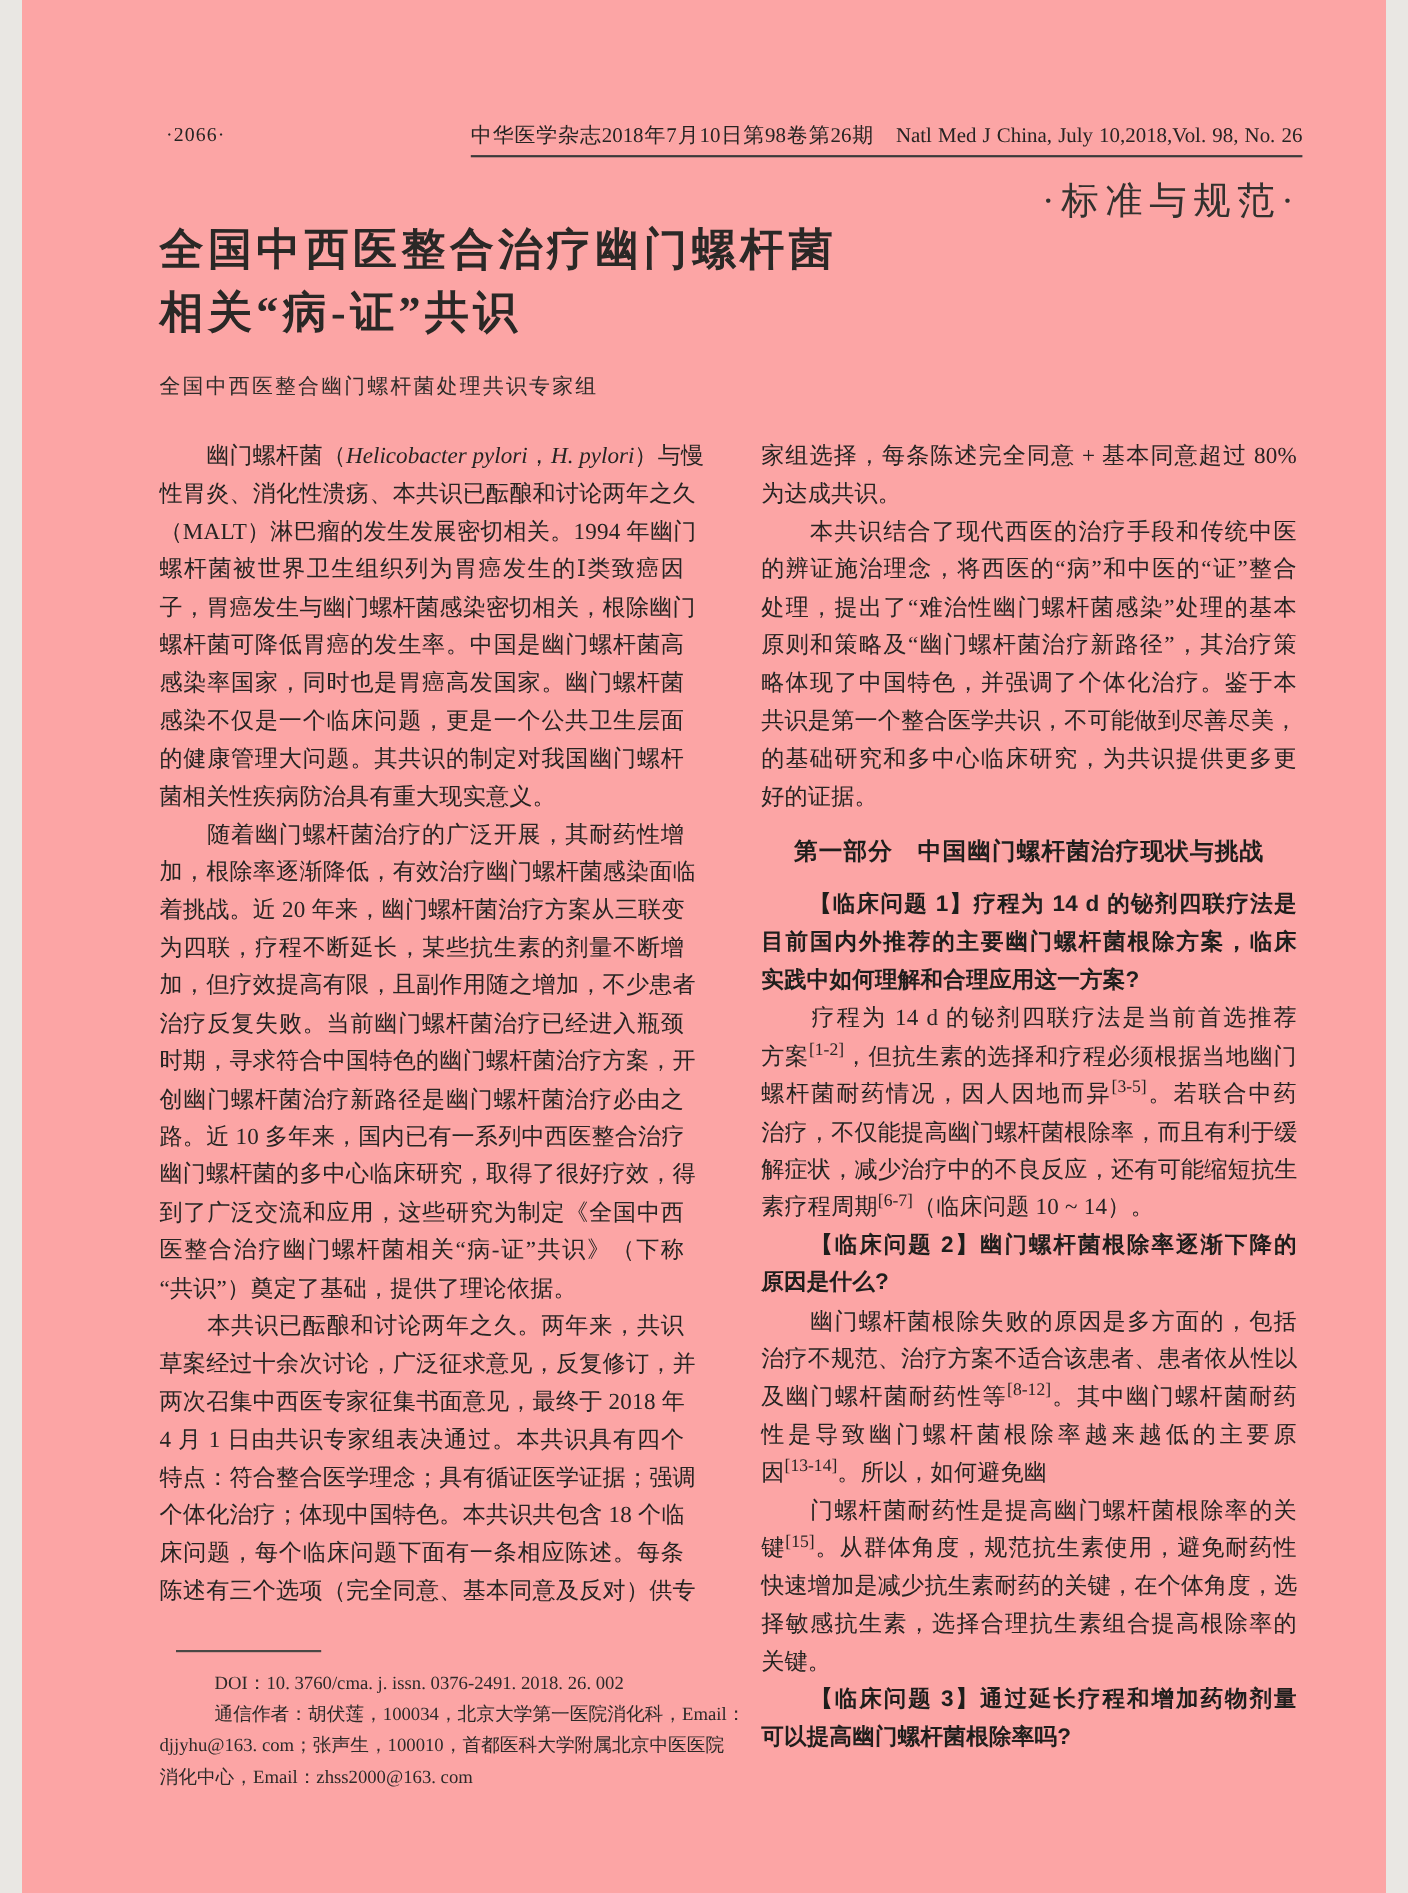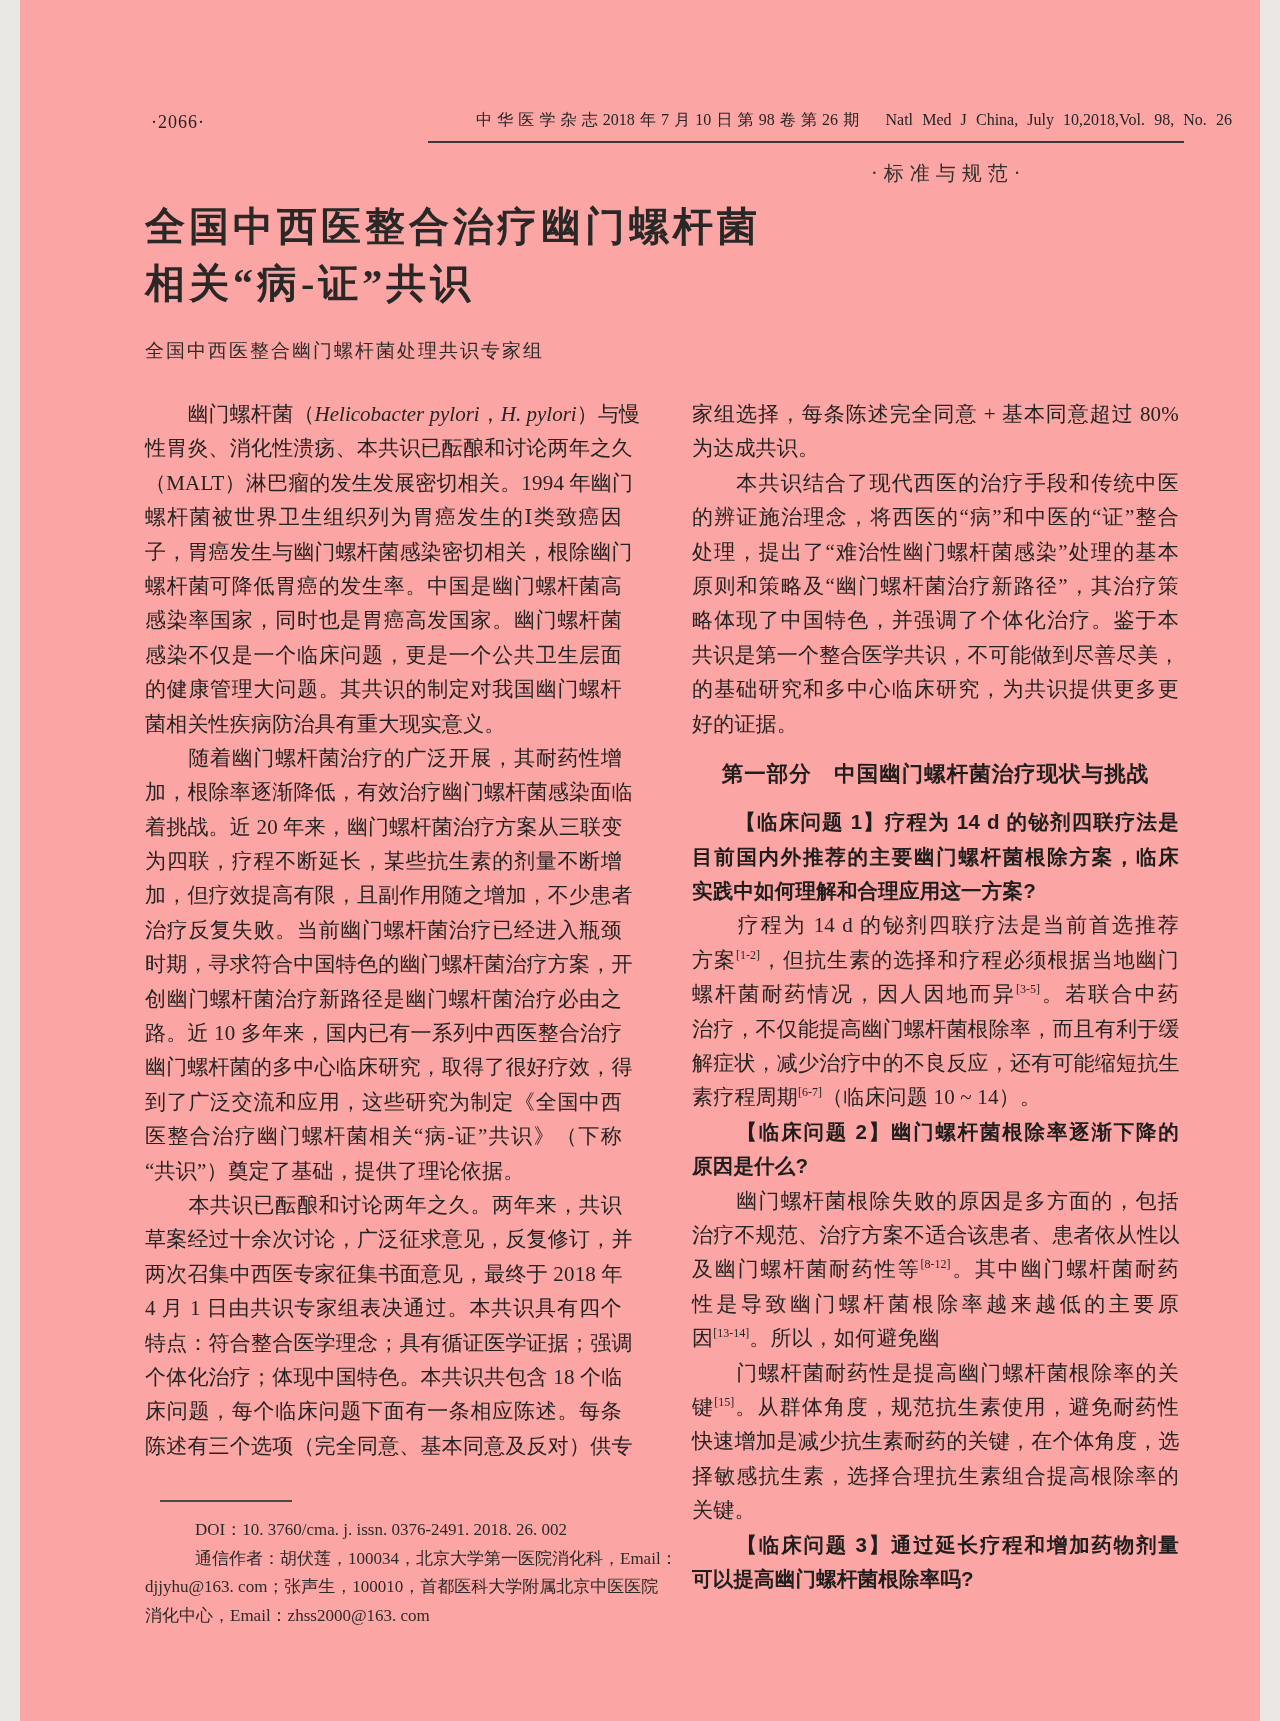--- a/index.html
+++ b/index.html
@@ -12,32 +12,31 @@
     font-family:"Liberation Serif","DejaVu Serif",serif;
     overflow:hidden;
   }
   
   .page-number{
     position:absolute;left:131px;top:112px;
     font-size:18px;letter-spacing:1px;
   }
   .journal-citation{
     position:absolute;left:408px;top:110px;width:756px;
-    font-size:16px;
+    font-size:19px;
     text-align:justify;text-align-last:justify;
     white-space:nowrap;
-    margin-left:48px;
   }
   .header-rule{
     position:absolute;left:408px;top:141px;width:756px;height:2px;
     background:#3a3a3a;
   }
   .section-label{
-    position:absolute;left:851px;top:160px;width:345px;
-    font-size:20px;letter-spacing:6px;
+    position:absolute;left:817px;top:160px;width:345px;
+    font-size:34px;letter-spacing:6px;text-align:right;
     color:#33312e;
   }
   
   .article-title{
     position:absolute;left:125px;top:198px;width:720px;
     font-size:40px;line-height:57px;font-weight:700;
     letter-spacing:4px;color:#2a2826;margin:0;
   }
   .author-group{
     position:absolute;left:125px;top:338px;
@@ -59,21 +58,21 @@
     font-family:"Liberation Sans","DejaVu Sans",sans-serif;
     font-weight:700;font-size:20.5px;color:#1f1e1c;
   }
   .ln.heading{
     font-family:"Liberation Sans","DejaVu Sans",sans-serif;
     font-weight:700;font-size:21.5px;color:#1f1e1c;
     text-align:center;text-align-last:center;
     margin:16px 0 14px 0;letter-spacing:1px;
   }
   .ln sup{
-    font-size:12px;line-height:0;vertical-align:super;
+    font-size:16px;line-height:0;vertical-align:super;
     letter-spacing:0;
   }
   .ln i{font-style:italic;letter-spacing:0;}
   
   .footnote-rule{
     position:absolute;left:140px;top:1500px;width:132px;height:2px;
     background:#4a4845;
   }
   .footnotes{
     position:absolute;left:125px;top:1516px;width:480px;

